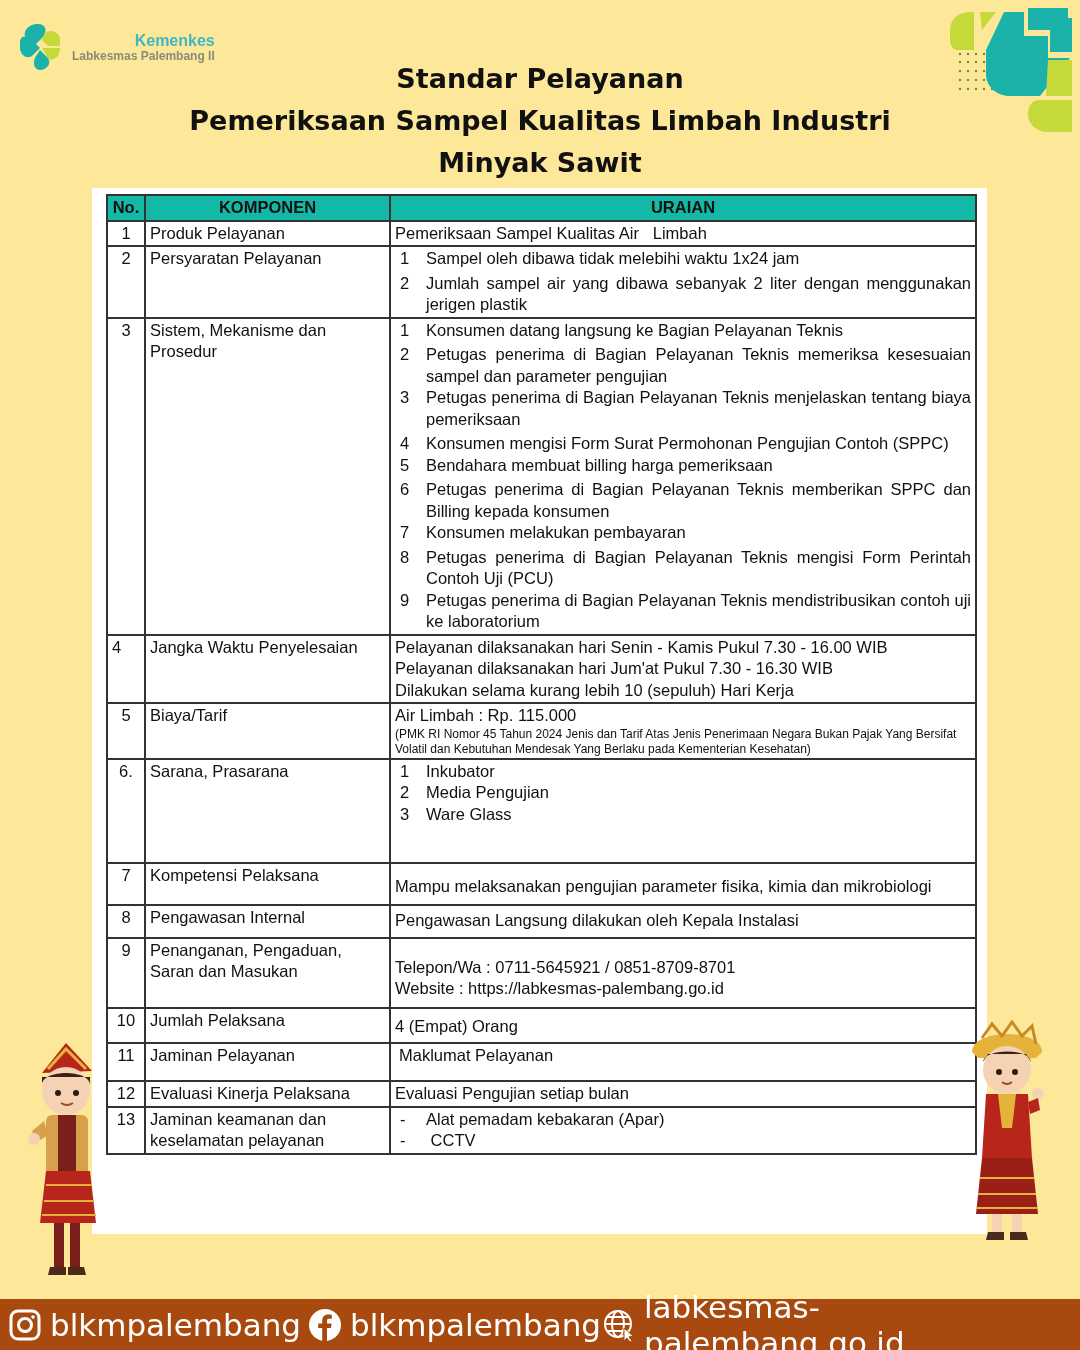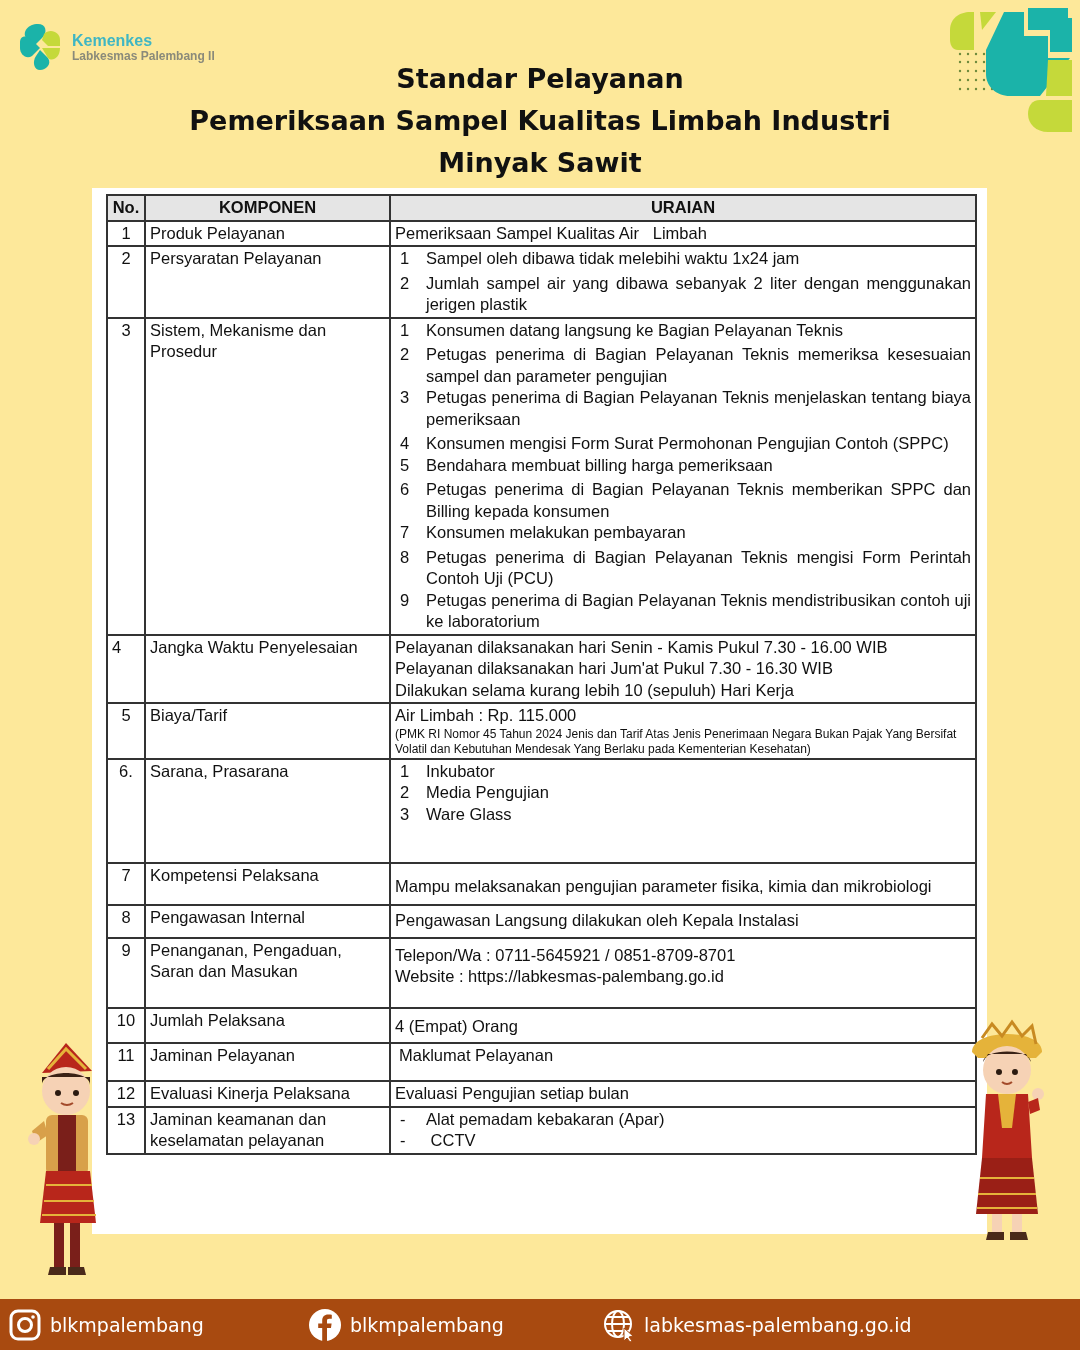--- a/index.html
+++ b/index.html
@@ -7,53 +7,53 @@
   body {
     background: #fde89a;
     font-family: "Liberation Sans", sans-serif;
     position: relative;
     overflow: hidden;
     color: #111;
   }
   
   .logo { position: absolute; left: 18px; top: 22px; display: flex; align-items: center; gap: 8px; }
   .logo-mark { width: 46px; height: 50px; position: relative; }
-  .logo-text .l1 { color: #3fb6c3; font-weight: bold; font-size: 16px; line-height: 17px; }
+  .logo-text .l1 { color: #3fb6c3; font-weight: bold; font-size: 16px; line-height: 17px; text-align: right; }
   .logo-text .l2 { color: #8a8a7a; font-weight: bold; font-size: 12px; line-height: 14px; }
   
   .deco { position: absolute; right: 0; top: 0; width: 180px; height: 140px; }
   
   .title {
     position: absolute; left: 0; right: 0; top: 58px;
     text-align: center; font-family: "DejaVu Sans", sans-serif; font-weight: bold;
     font-size: 27px; line-height: 42px; color: #111;
   }
   
   .panel { position: absolute; left: 92px; top: 188px; width: 895px; height: 1046px; background: #fff; }
   table {
     position: absolute; left: 106px; top: 194px; width: 871px;
     border-collapse: collapse; font-size: 16.5px; line-height: 21.5px;
     font-family: "Liberation Sans", sans-serif;
   }
   td, th { border: 2px solid #333; vertical-align: top; padding: 1px 4px; }
-  th { background: #e5e5e5; font-weight: bold; text-align: center; font-size: 16.5px; }
+  th { background: #14b8a6; font-weight: bold; text-align: center; font-size: 16.5px; }
   td.no { text-align: center; width: 38px; }
   td.no.left { text-align: left; }
   td.komp { width: 245px; }
   .li { display: flex; gap: 10px; padding-left: 5px; text-align: justify; }
   .li .n { flex: 0 0 16px; }
   .li .t { flex: 1; }
   .mt { margin-top: 3px; }
   .gap10 { margin-top: 0; }
   .small { font-size: 12px; line-height: 15px; }
   
   .footer {
     position: absolute; left: 0; top: 1299px; width: 1080px; height: 51px;
     background: #a84a10; color: #fff; display: flex; align-items: center;
-    font-family: "DejaVu Sans", sans-serif; font-size: 19px;
+    font-family: "DejaVu Sans", sans-serif; font-size: 31px;
   }
   .fitem { display: flex; align-items: center; gap: 8px; position: absolute; }
   .ficon { width: 34px; height: 34px; display: inline-block; }
   
   .char { position: absolute; }
 </style>
 </head>
 <body>
 
 <div class="logo">
@@ -248,21 +248,21 @@
 
     <tr style="height:33px">
       <td class="no">8</td>
       <td class="komp">Pengawasan Internal</td>
       <td style="vertical-align:middle">Pengawasan Langsung dilakukan oleh Kepala Instalasi</td>
     </tr>
 
     <tr style="height:70px">
       <td class="no">9</td>
       <td class="komp" style="padding-right:30px">Penanganan, Pengaduan, Saran dan Masukan</td>
-      <td style="padding-top:6px">
+      <td style="padding-top:18px">
         <div>Telepon/Wa : 0711-5645921 / 0851-8709-8701</div>
         <div class="gap10">Website : https://labkesmas-palembang.go.id</div>
       </td>
     </tr>
 
     <tr style="height:35px">
       <td class="no">10</td>
       <td class="komp">Jumlah Pelaksana</td>
       <td style="vertical-align:bottom; padding-bottom:4px">4 (Empat) Orang</td>
     </tr>

